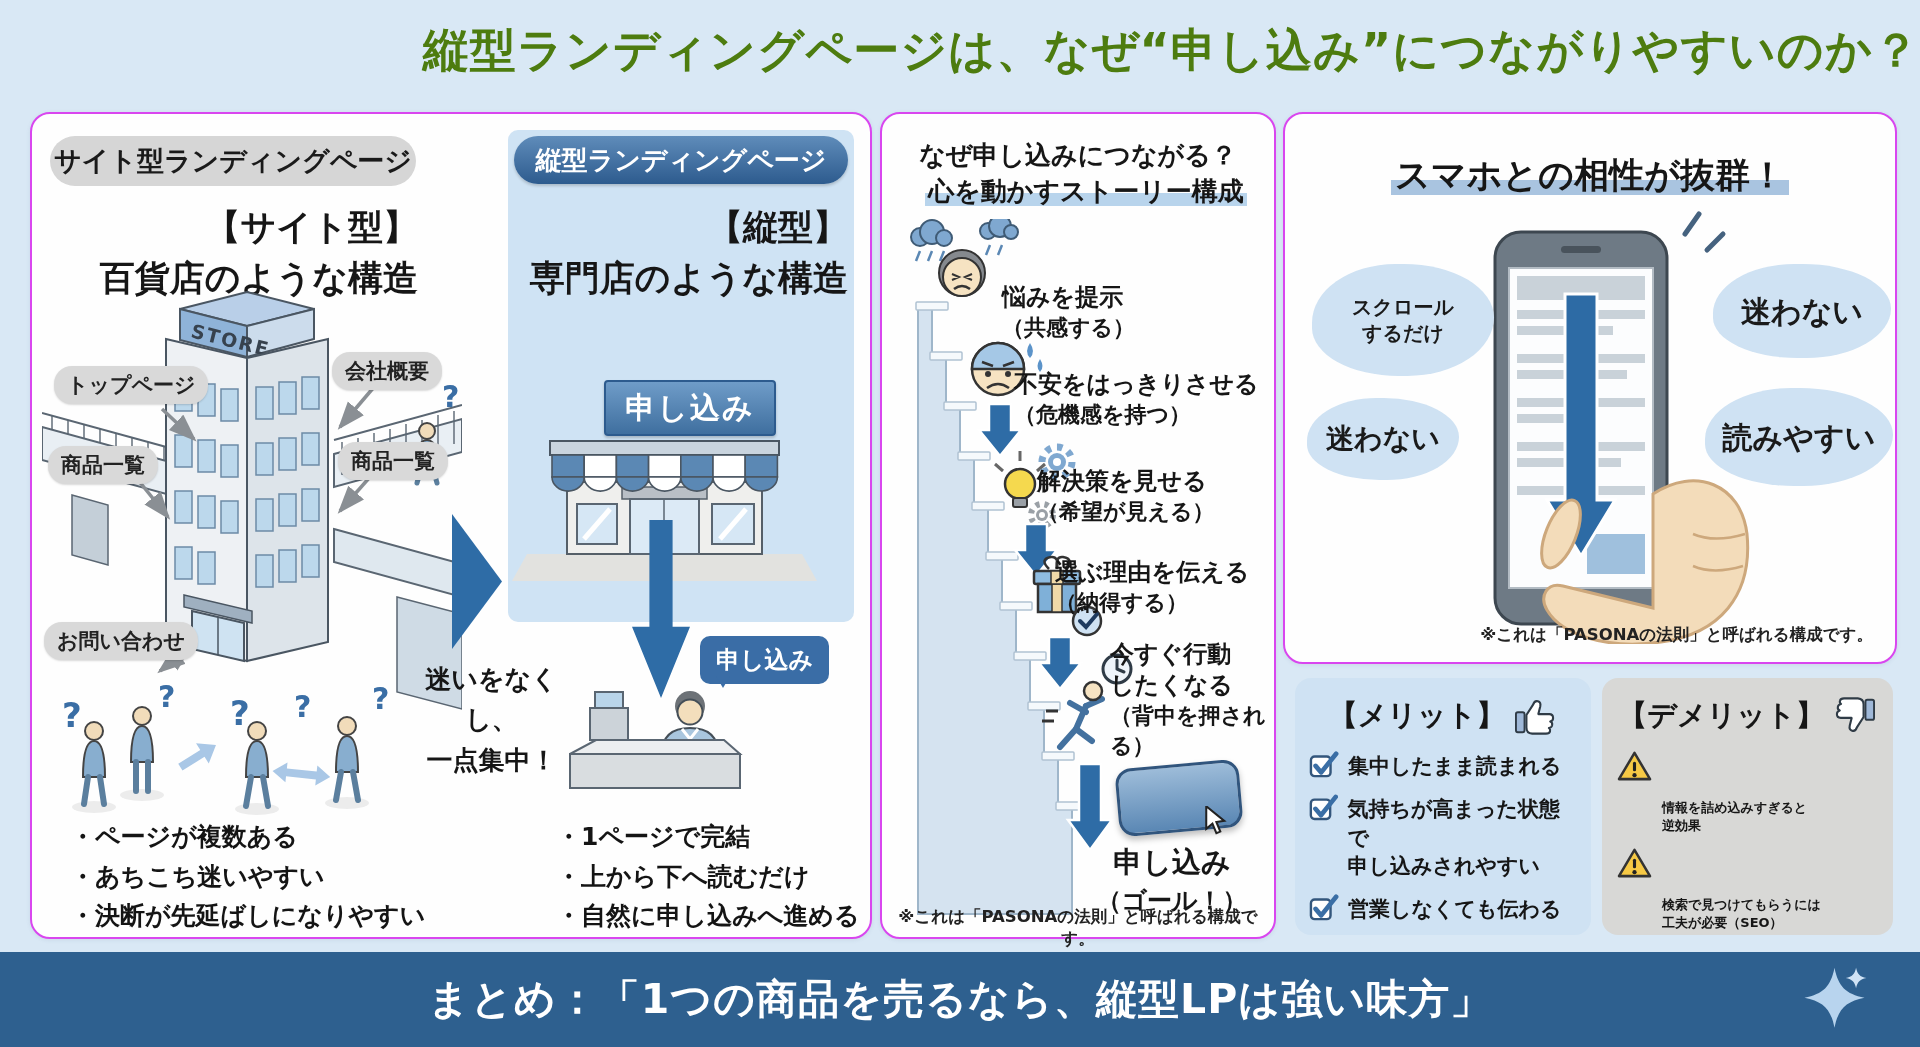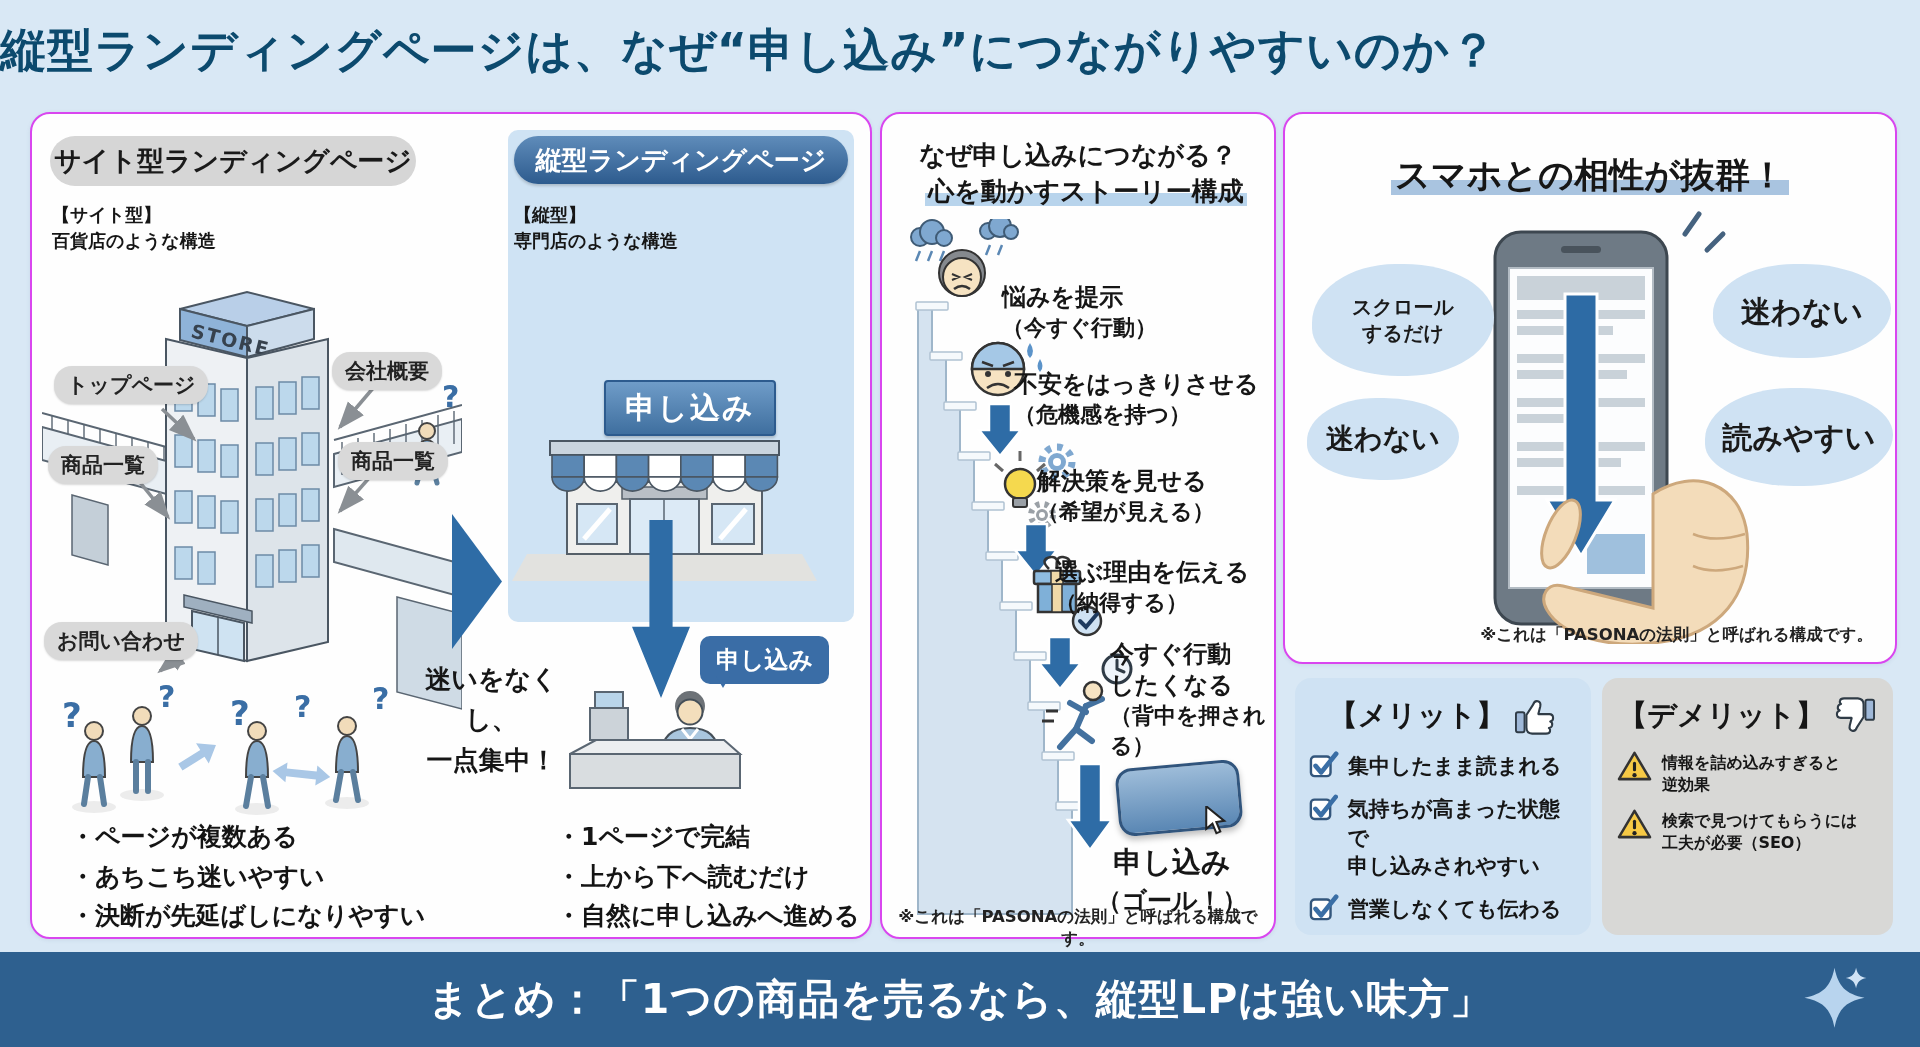--- a/index.html
+++ b/index.html
@@ -1,26 +1,26 @@
 <!DOCTYPE html>
 <html><head>
 <meta charset="utf-8">
 <style>
   html,body{margin:0;padding:0;}
   body{width:1920px;height:1047px;position:relative;overflow:hidden;
        background:#d9e8f5;font-family:"DejaVu Sans","Liberation Sans",sans-serif;color:#161616;}
   .panel{position:absolute;background:#fefefe;border:2px solid #d946ef;border-radius:20px;
          box-shadow:0 1px 4px rgba(60,90,120,.10);}
-  .title{position:absolute;top:20px;left:0;width:100%;text-align:left;
-         font-size:46px;font-weight:800;color:#0c4a6e;letter-spacing:1px;}
+  .title{position:absolute;top:20px;left:0;width:100%;text-align:right;
+         font-size:46px;font-weight:800;color:#4d7c0f;letter-spacing:1px;}
   .pill{position:absolute;display:flex;align-items:center;justify-content:center;
         border-radius:26px;font-weight:800;}
   .pill.gray{background:#d6d6d6;color:#1a1a1a;}
   .pill.blue{background:linear-gradient(180deg,#5f8cba,#2d5b8e);color:#fff;box-shadow:0 2px 3px rgba(0,0,0,.18);}
-  .heading2{position:absolute;text-align:left;font-weight:800;font-size:18px;line-height:1.45;}
+  .heading2{position:absolute;text-align:right;font-weight:800;font-size:35px;line-height:1.45;}
   .vcol{position:absolute;background:#cfe3f4;border-radius:10px;}
   .label-pill{position:absolute;background:#d9d9d9;border-radius:18px;padding:5px 13px;
         font-size:21px;font-weight:800;color:#222;box-shadow:0 1px 2px rgba(0,0,0,.15);}
   .bullets{position:absolute;font-size:25px;font-weight:800;line-height:1.58;color:#141414;}
   .caption{position:absolute;text-align:center;font-size:26px;font-weight:800;line-height:1.55;}
   .tri-arrow{position:absolute;background:#2e6ca6;clip-path:polygon(0 0,100% 50%,0 100%);}
   .down-arrow{position:absolute;background:#2e6ca6;
         clip-path:polygon(30% 0,70% 0,70% 60%,100% 60%,50% 100%,0 60%,30% 60%);}
   .sign{position:absolute;display:flex;align-items:center;justify-content:center;
         background:linear-gradient(180deg,#6f9cc8,#3f6f9f);border:2px solid #2d5b8e;border-radius:4px;
@@ -43,21 +43,21 @@
   .goal-text .g2{font-size:25px;}
   .fn{position:absolute;font-size:16.5px;font-weight:700;color:#222;}
   .speech{position:absolute;background:#cfe2f3;display:flex;align-items:center;justify-content:center;
         text-align:center;font-weight:800;color:#1a1a1a;
         border-radius:48% 52% 50% 50% / 55% 50% 55% 45%;white-space:pre-line;line-height:1.3;}
   .subcard{position:absolute;border-radius:16px;padding:14px 14px 10px;box-sizing:border-box;}
   .subcard .hd{display:flex;align-items:center;justify-content:center;gap:8px;
         font-size:29px;font-weight:800;margin:4px 0 14px;}
   .m-row{display:flex;align-items:flex-start;gap:9px;margin-bottom:13px;}
   .m-row .tx{font-size:21px;font-weight:800;line-height:1.35;white-space:pre-line;padding-top:2px;}
-  .d-row .tx{font-size:16px;}
+  .d-row .tx{font-size:13px;margin-top:47px;}
   .footer{position:absolute;left:0;top:952px;width:1920px;height:95px;background:#2e608f;
         display:flex;align-items:center;justify-content:center;}
   .footer .tx{color:#fff;font-size:41px;font-weight:800;letter-spacing:1px;}
   svg{display:block;}
   .svgabs{position:absolute;}
 </style>
 </head>
 <body>
 
 <div class="title">縦型ランディングページは、なぜ“申し込み”につながりやすいのか？</div>
@@ -352,21 +352,21 @@
         <path d="M186,510 L202,522 M186,510 L170,528"></path>
       </g>
       <circle cx="203" cy="472" r="9" fill="#f6e3c2" stroke="#333" stroke-width="2.5"></circle>
       <path d="M156,492 h12 M152,502 h12" stroke="#333" stroke-width="3"></path>
     </g>
     <path d="M189,545 h22 v56 h11 l-22,30 -22,-30 h11 z" fill="#2e6ca6" stroke="#fff" stroke-width="2.5"></path>
   </svg>
 
   <div class="step" style="left:120px;top:168px;">
     <div class="lb">悩みを提示</div>
-    <div class="sb">（今すぐ行動）</div>
+    <div class="sb">（共感する）</div>
   </div>
   <div class="step" style="left:132px;top:255px;">
     <div class="lb">不安をはっきりさせる</div>
     <div class="sb">（危機感を持つ）</div>
   </div>
   <div class="step" style="left:155px;top:352px;">
     <div class="lb">解決策を見せる</div>
     <div class="sb">（希望が見える）</div>
   </div>
   <div class="step" style="left:173px;top:443px;">

